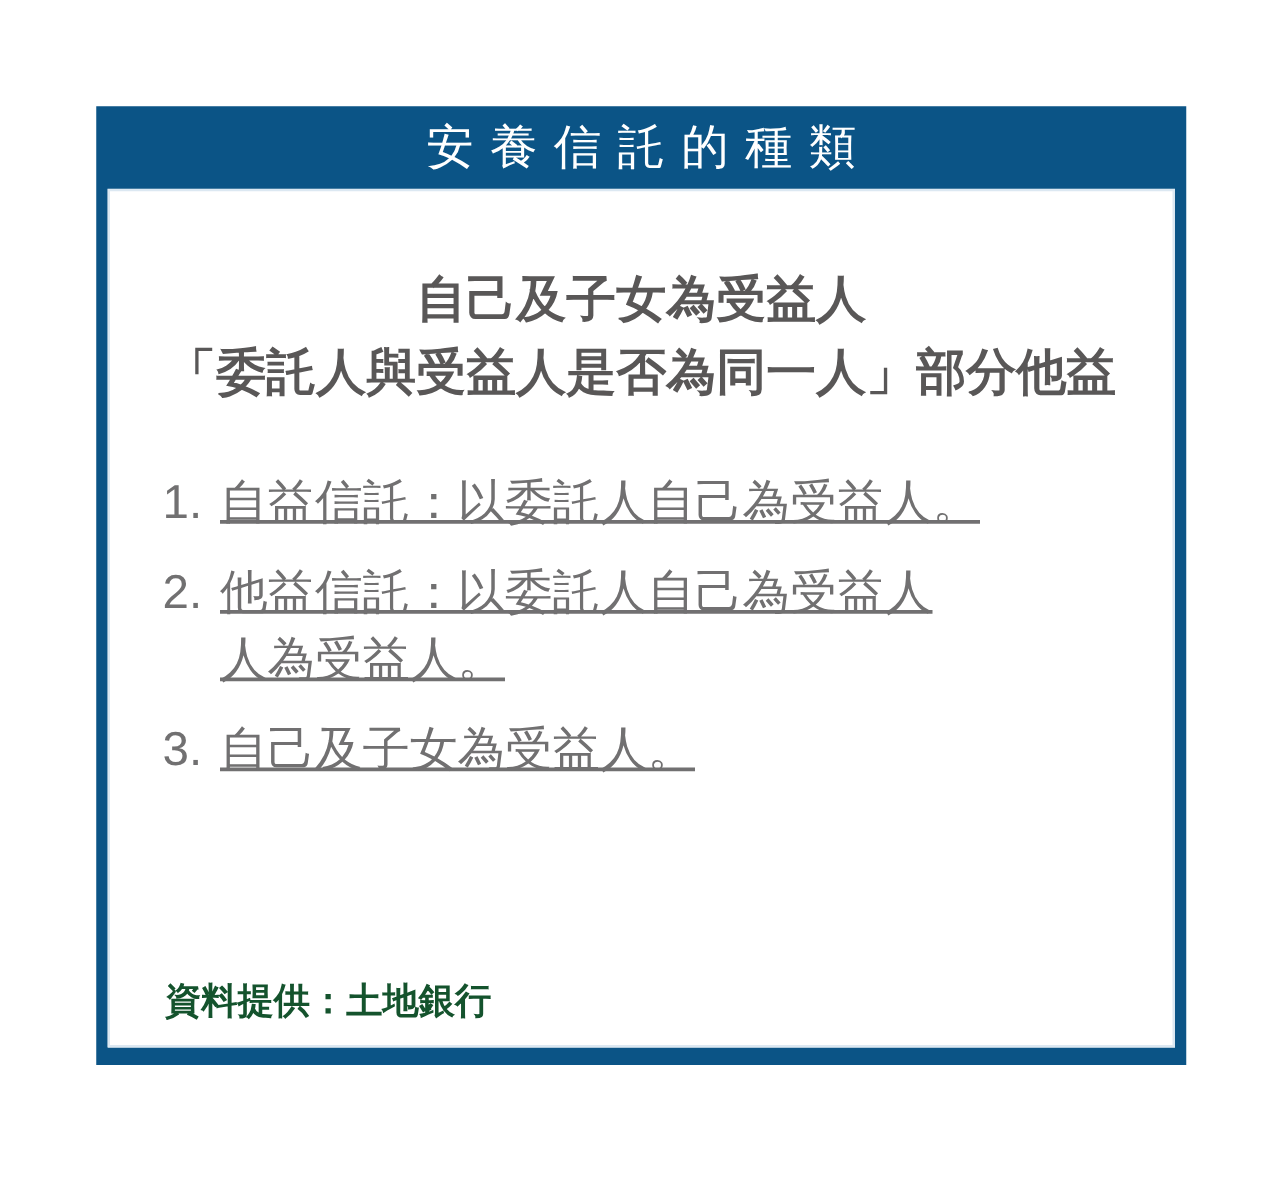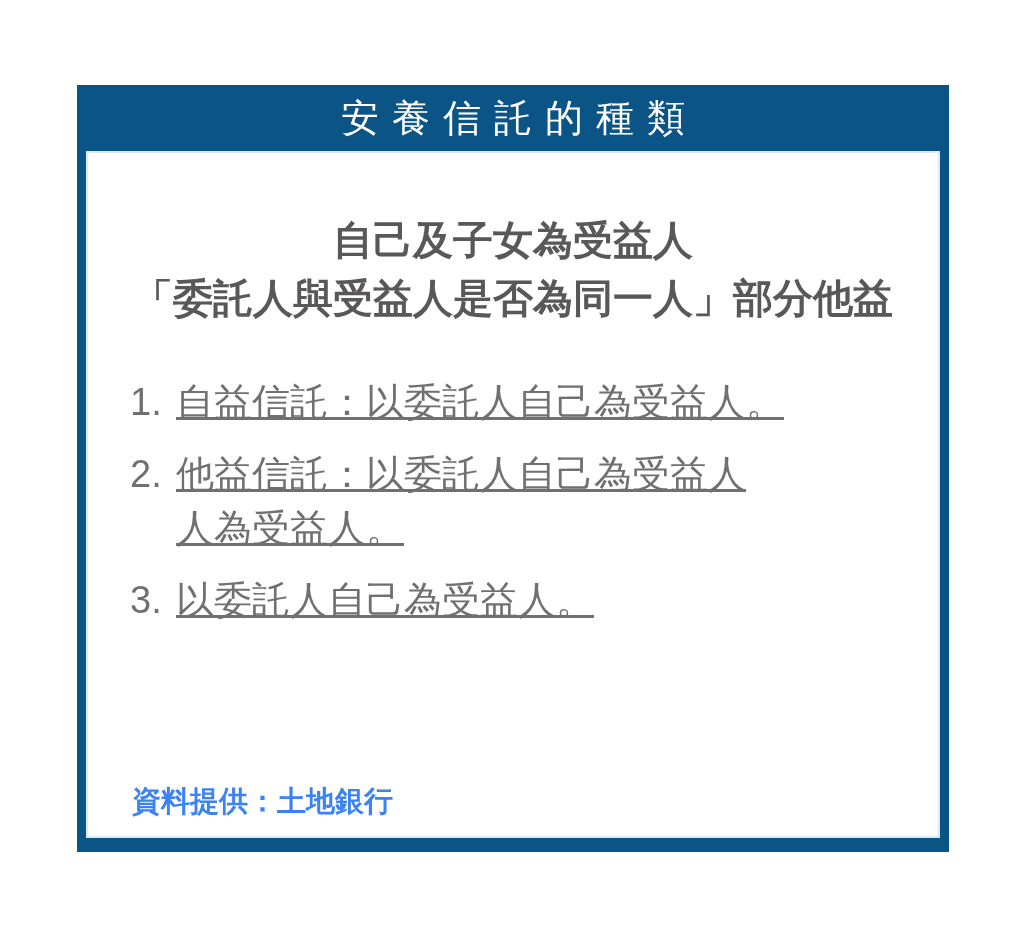--- a/index.html
+++ b/index.html
@@ -76,21 +76,21 @@
     width: 46px;
   }
   .item-lines {
     flex: 1 1 auto;
     text-decoration: underline;
   }
   .source-credit {
     position: absolute;
     left: 46px;
     bottom: 20px;
-    color: #3b82f6;
+    color: #14532d;
     font-size: 29px;
     font-weight: bold;
     line-height: 34px;
   }
 </style>
 </head>
 <body>
 
 <div class="canvas">
   <div class="panel">
@@ -119,21 +119,21 @@
           <span class="item-number">2.</span>
           <span class="item-lines">
             <div>他益信託：以委託人自己為受益人</div>
             <div>人為受益人。</div>
           </span>
         </li>
 
         <li class="trust-item">
           <span class="item-number">3.</span>
           <span class="item-lines">
-            <div>以委託人自己為受益人。</div>
+            <div>自己及子女為受益人。</div>
           </span>
         </li>
 
       </ol>
 
       <div class="source-credit">資料提供：土地銀行</div>
 
     </div>
   </div>
 </div>

